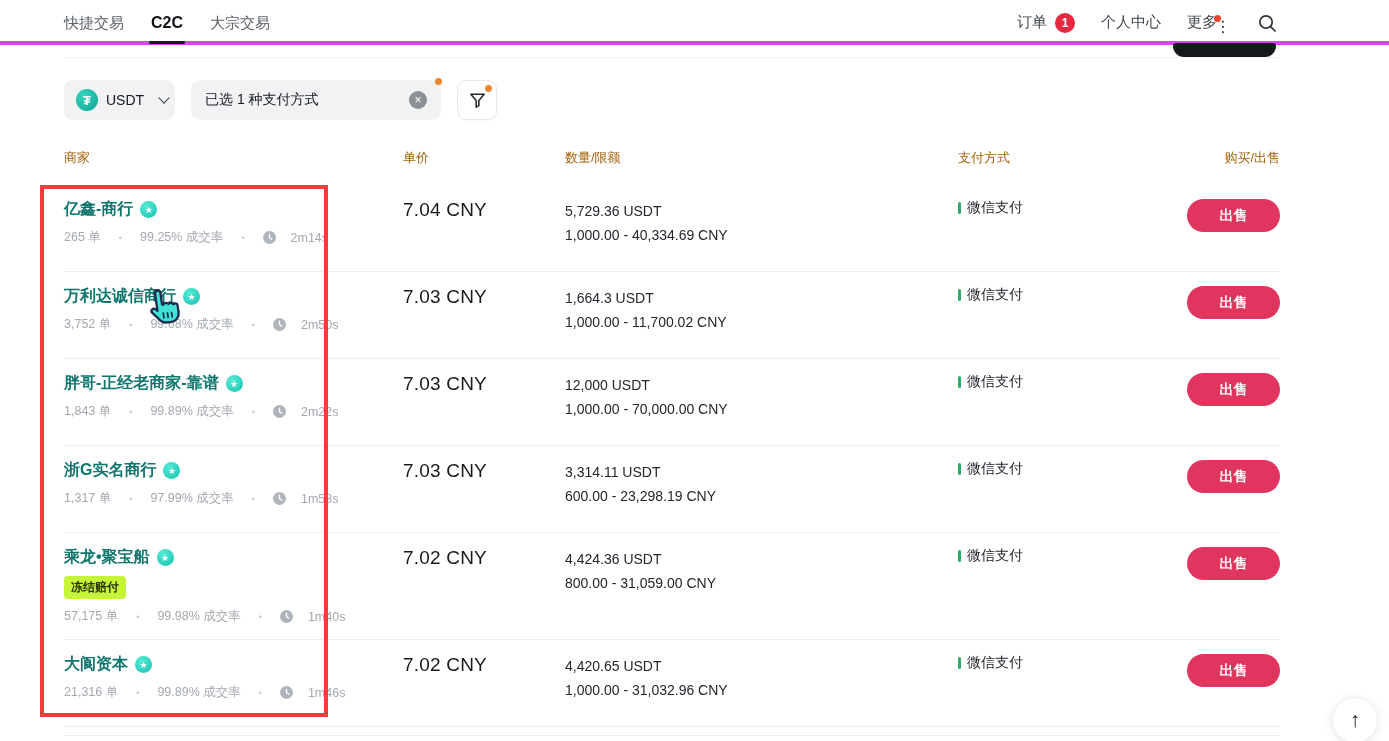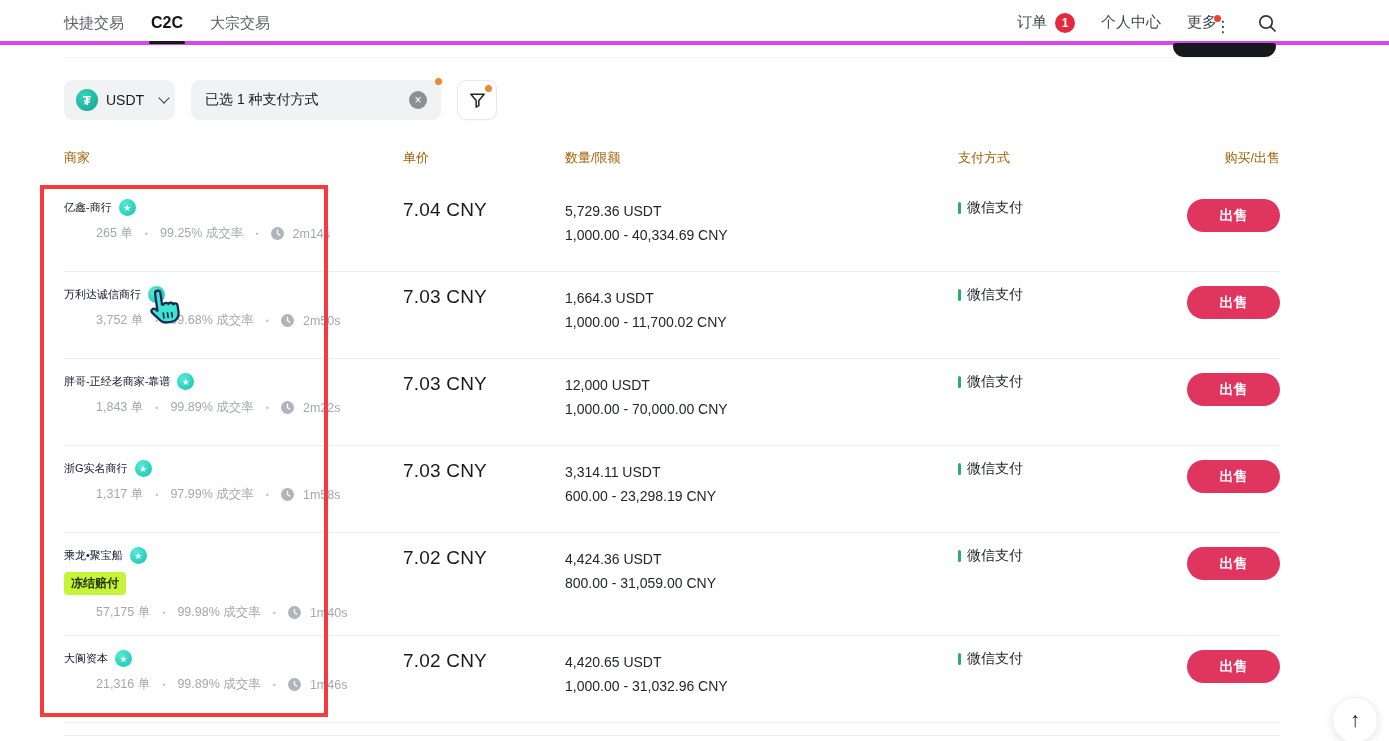--- a/index.html
+++ b/index.html
@@ -39,24 +39,24 @@
   .orange-dot { position:absolute; width:7px; height:7px; border-radius:50%; background:#ef8632; }
   .pill-pay .orange-dot { right:-1px; top:-2px; }
   .filter-btn { position:relative; width:40px; height:40px; background:#fff; border:1px solid #e7e8ea; border-radius:9px; display:flex; align-items:center; justify-content:center; cursor:pointer; box-shadow:0 1px 2px rgba(0,0,0,.03); }
   .filter-btn .orange-dot { right:4px; top:4px; }
   
   .grid { display:grid; grid-template-columns:339px 162px 393px 227px 95px; }
   .thead { position:absolute; top:149px; left:64px; width:1216px; font-size:13px; color:#a16207; }
   .offers { position:absolute; top:185px; left:64px; width:1216px; }
   .row { border-bottom:1px solid #ededee; padding:14px 0 0 0; min-height:87px; align-items:start; }
   .m-name-line { display:flex; align-items:center; gap:7px; }
-  .m-name { font-size:11px; font-weight:normal; color:#0f172a; cursor:pointer; }
+  .m-name { font-size:16px; font-weight:bold; color:#0f766e; cursor:pointer; }
   .verified { width:17px; height:17px; border-radius:50%; background:radial-gradient(circle at 35% 30%, #55ead6, #14c2ae); color:#fff; font-size:9px; display:inline-flex; align-items:center; justify-content:center; }
   .m-tag { display:inline-block; margin-top:8px; background:#c6f537; color:#2a3307; font-size:12px; font-weight:bold; padding:3px 7px; border-radius:4px; width:fit-content; }
-  .m-stats { margin-top:9px; padding-bottom:14px; font-size:12.5px; color:#a3a8af; display:flex; align-items:center; gap:12px; white-space:nowrap;margin-left:32px; }
+  .m-stats { margin-top:9px; padding-bottom:14px; font-size:12.5px; color:#a3a8af; display:flex; align-items:center; gap:18px; white-space:nowrap; }
   .sep-dot { font-size:9px; color:#c3c7cc; }
   .clock { display:inline-flex; margin-right:-3px; }
   .price-cell { font-size:19px; font-weight:normal; color:#17191d; letter-spacing:.2px; }
   .amount-cell { font-size:14px; color:#22262c; line-height:24px; }
   .pay-cell { display:flex; align-items:center; font-size:14px; color:#22262c; }
   .pay-bar { width:3px; height:12px; border-radius:2px; background:#2aae67; margin-right:6px; }
   .action-cell { display:flex; justify-content:flex-end; }
   .sell-btn { width:93px; height:33px; border:none; border-radius:17px; background:#e0355e; color:#fff; font-size:14px; font-weight:bold; font-family:inherit; cursor:pointer; }
   
   .annotation-box { position:absolute; left:40px; top:185px; width:288px; height:532px; border:4px solid #f53b3b; pointer-events:none; z-index:20; }

